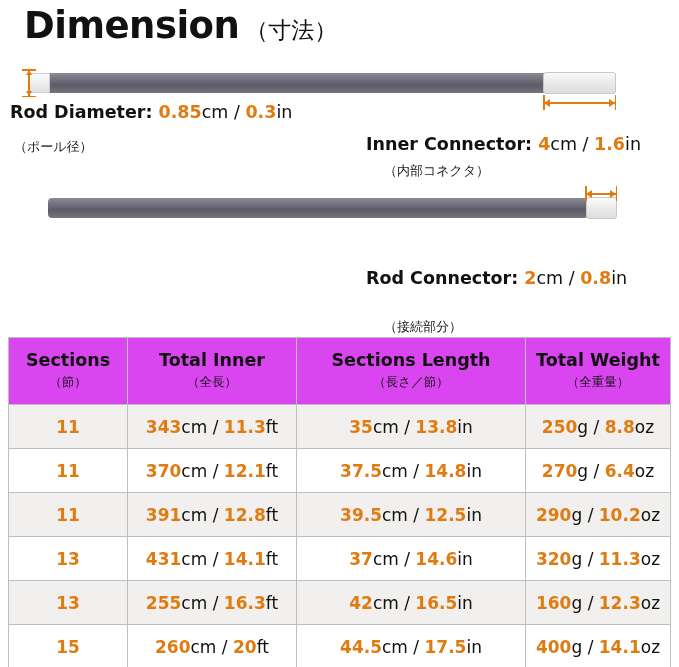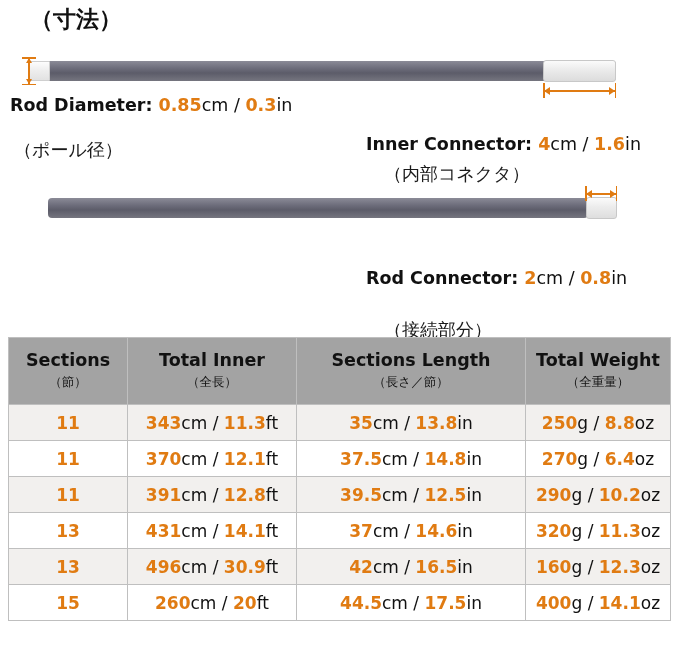--- a/index.html
+++ b/index.html
@@ -25,21 +25,21 @@
   .title-main {
     font-size: 37px;
     font-weight: bold;
     letter-spacing: -0.5px;
     color: #111;
   }
   .title-jp {
     font-size: 23px;
     color: #111;
     margin-left: 6px;
-    font-weight: bold;
+    font-weight: normal;
   }
 
   
   .rod-area-1 {
     position: relative;
     height: 58px;
     margin-top: 8px;
   }
   .rod1 {
     position: absolute;
@@ -147,26 +147,26 @@
     position: absolute;
     font-size: 17.5px;
     white-space: nowrap;
   }
   .caption .lbl { color: #111; font-weight: bold; }
   .caption .num { color: #e07b12; font-weight: bold; }
   .caption .unit { color: #111; font-weight: normal; }
   .caption .sep { color: #111; font-weight: normal; }
   .caption-jp {
     position: absolute;
-    font-size: 18px;
+    font-size: 13px;
     color: #1a1a1a;
     white-space: nowrap;
   }
 
-  .cap-diam { left: 10px; top: 95px; }
+  .cap-diam { left: 10px; top: 102px; }
   .cap-diam-jp { left: 14px; top: 138px; }
   .cap-inner { left: 366px; top: 134px; }
   .cap-inner-jp { left: 384px; top: 162px; }
   .cap-rodconn { left: 366px; top: 268px; }
   .cap-rodconn-jp { left: 384px; top: 296px; margin-top: 22px; }
 
   
   .rod-area-2 {
     position: relative;
     height: 40px;
@@ -204,51 +204,52 @@
     width: 100%;
     table-layout: fixed;
   }
   th, td {
     border: 1px solid #bfbfbf;
     text-align: center;
     vertical-align: middle;
     padding: 0;
   }
   thead th {
-    background: #a3a3a3;
+    background: #d946ef;
     height: 66px;
   }
   .th-en {
     font-size: 17.5px;
     font-weight: bold;
     color: #111;
     line-height: 1.1;
   }
   .th-jp {
     font-size: 12.5px;
     color: #111;
     font-weight: normal;
     margin-top: 3px;
   }
-  tbody tr { height: 36px; }
+  tbody tr { height: 44px; }
   tbody tr.odd td { background: #f2f0ee; }
   tbody tr.even td { background: #ffffff; }
   .cell {
     font-size: 17px;
     white-space: nowrap;
   }
   .cell .num { color: #e07b12; font-weight: bold; }
   .cell .unit { color: #111; }
   .cell .sep { color: #111; }
   .cell.sections .num { font-size: 17px; }
 </style>
 </head>
 <body>
 
 <div class="title-row">
+  <span class="title-main">Dimension</span>
   <span class="title-jp">（寸法）</span>
 </div>
 
 <div class="rod-area-1">
   <div class="rod1"></div>
   <div class="rod1-white-tip"></div>
   <div class="rod1-connector"></div>
 
   <div class="dim-vert">
     <div class="cap top"></div>
@@ -344,21 +345,21 @@
 
       <tr class="even">
         <td><span class="cell sections"><span class="num">13</span></span></td>
         <td><span class="cell"><span class="num">431</span><span class="unit">cm</span><span class="sep"> / </span><span class="num">14.1</span><span class="unit">ft</span></span></td>
         <td><span class="cell"><span class="num">37</span><span class="unit">cm</span><span class="sep"> / </span><span class="num">14.6</span><span class="unit">in</span></span></td>
         <td><span class="cell"><span class="num">320</span><span class="unit">g</span><span class="sep"> / </span><span class="num">11.3</span><span class="unit">oz</span></span></td>
       </tr>
 
       <tr class="odd">
         <td><span class="cell sections"><span class="num">13</span></span></td>
-        <td><span class="cell"><span class="num">496</span><span class="unit">cm</span><span class="sep"> / </span><span class="num">30.9</span><span class="unit">ft</span></span></td>
+        <td><span class="cell"><span class="num">255</span><span class="unit">cm</span><span class="sep"> / </span><span class="num">16.3</span><span class="unit">ft</span></span></td>
         <td><span class="cell"><span class="num">42</span><span class="unit">cm</span><span class="sep"> / </span><span class="num">16.5</span><span class="unit">in</span></span></td>
         <td><span class="cell"><span class="num">160</span><span class="unit">g</span><span class="sep"> / </span><span class="num">12.3</span><span class="unit">oz</span></span></td>
       </tr>
 
       <tr class="even">
         <td><span class="cell sections"><span class="num">15</span></span></td>
         <td><span class="cell"><span class="num">260</span><span class="unit">cm</span><span class="sep"> / </span><span class="num">20</span><span class="unit">ft</span></span></td>
         <td><span class="cell"><span class="num">44.5</span><span class="unit">cm</span><span class="sep"> / </span><span class="num">17.5</span><span class="unit">in</span></span></td>
         <td><span class="cell"><span class="num">400</span><span class="unit">g</span><span class="sep"> / </span><span class="num">14.1</span><span class="unit">oz</span></span></td>
       </tr>

